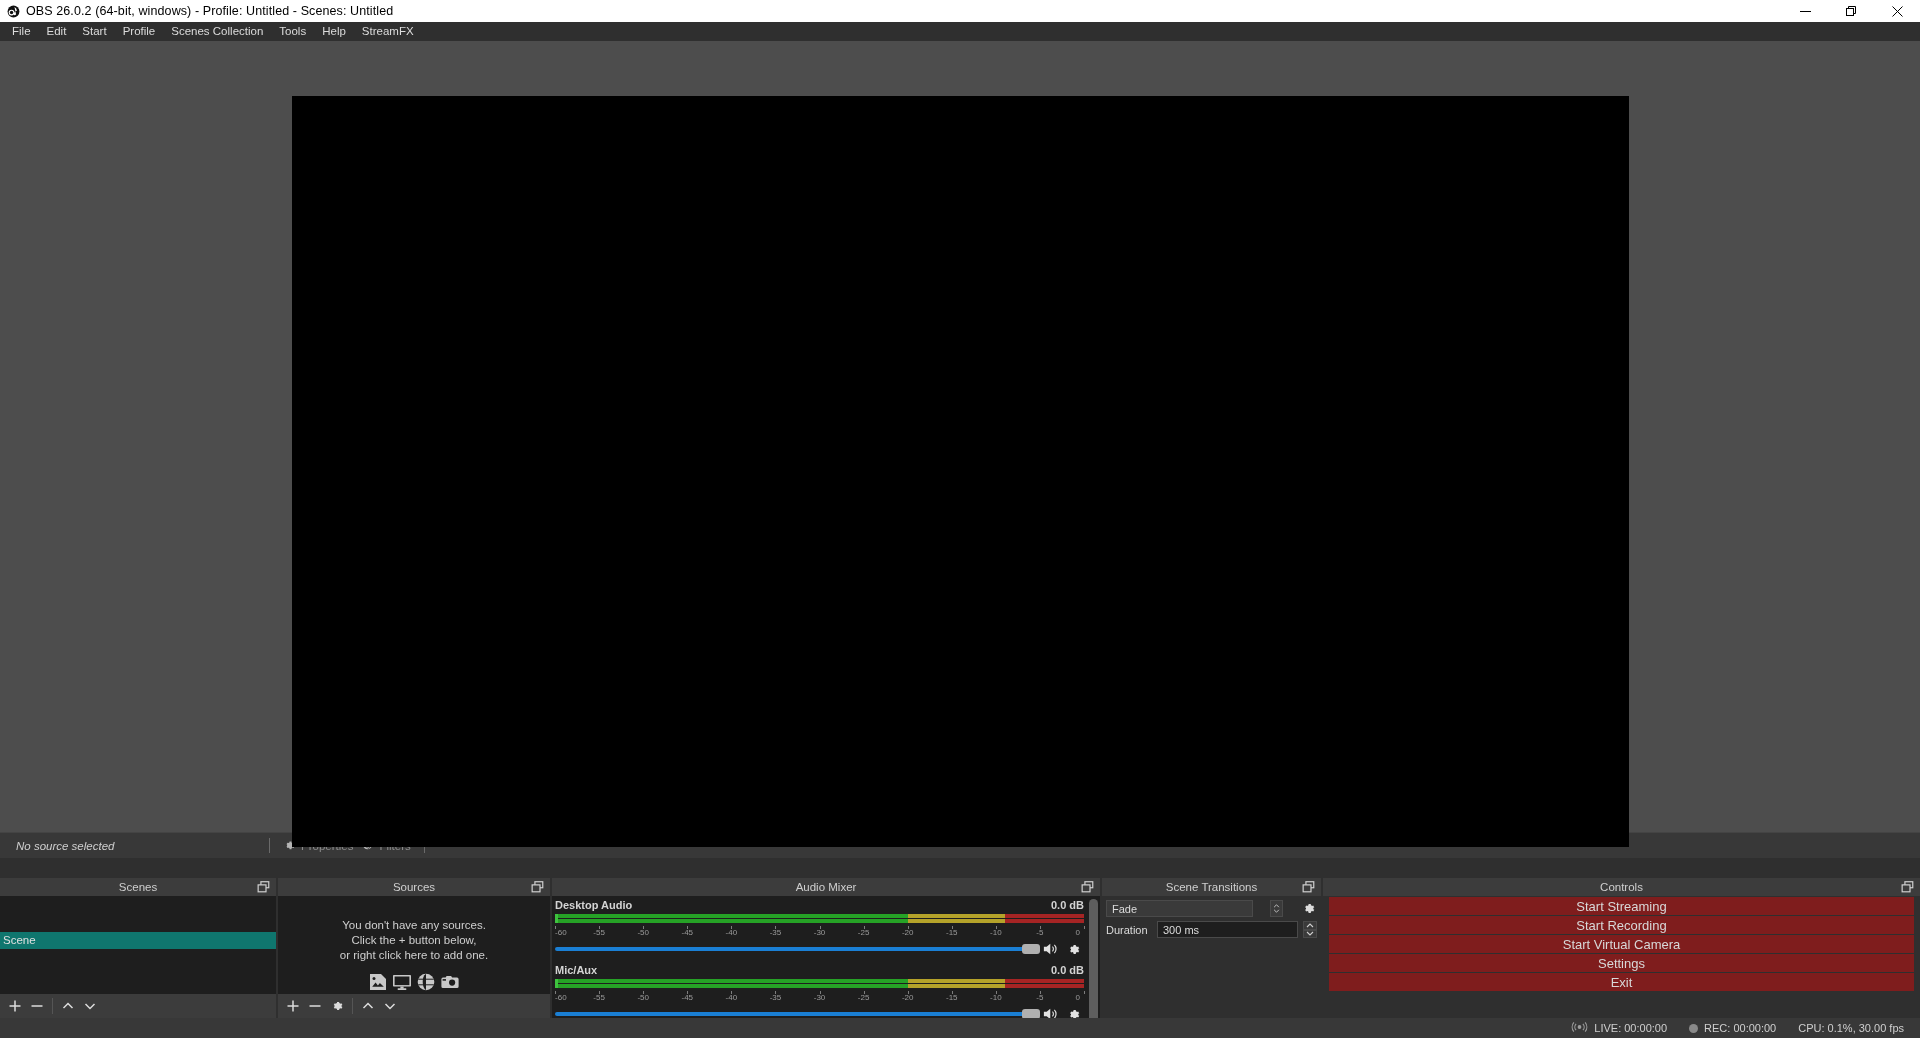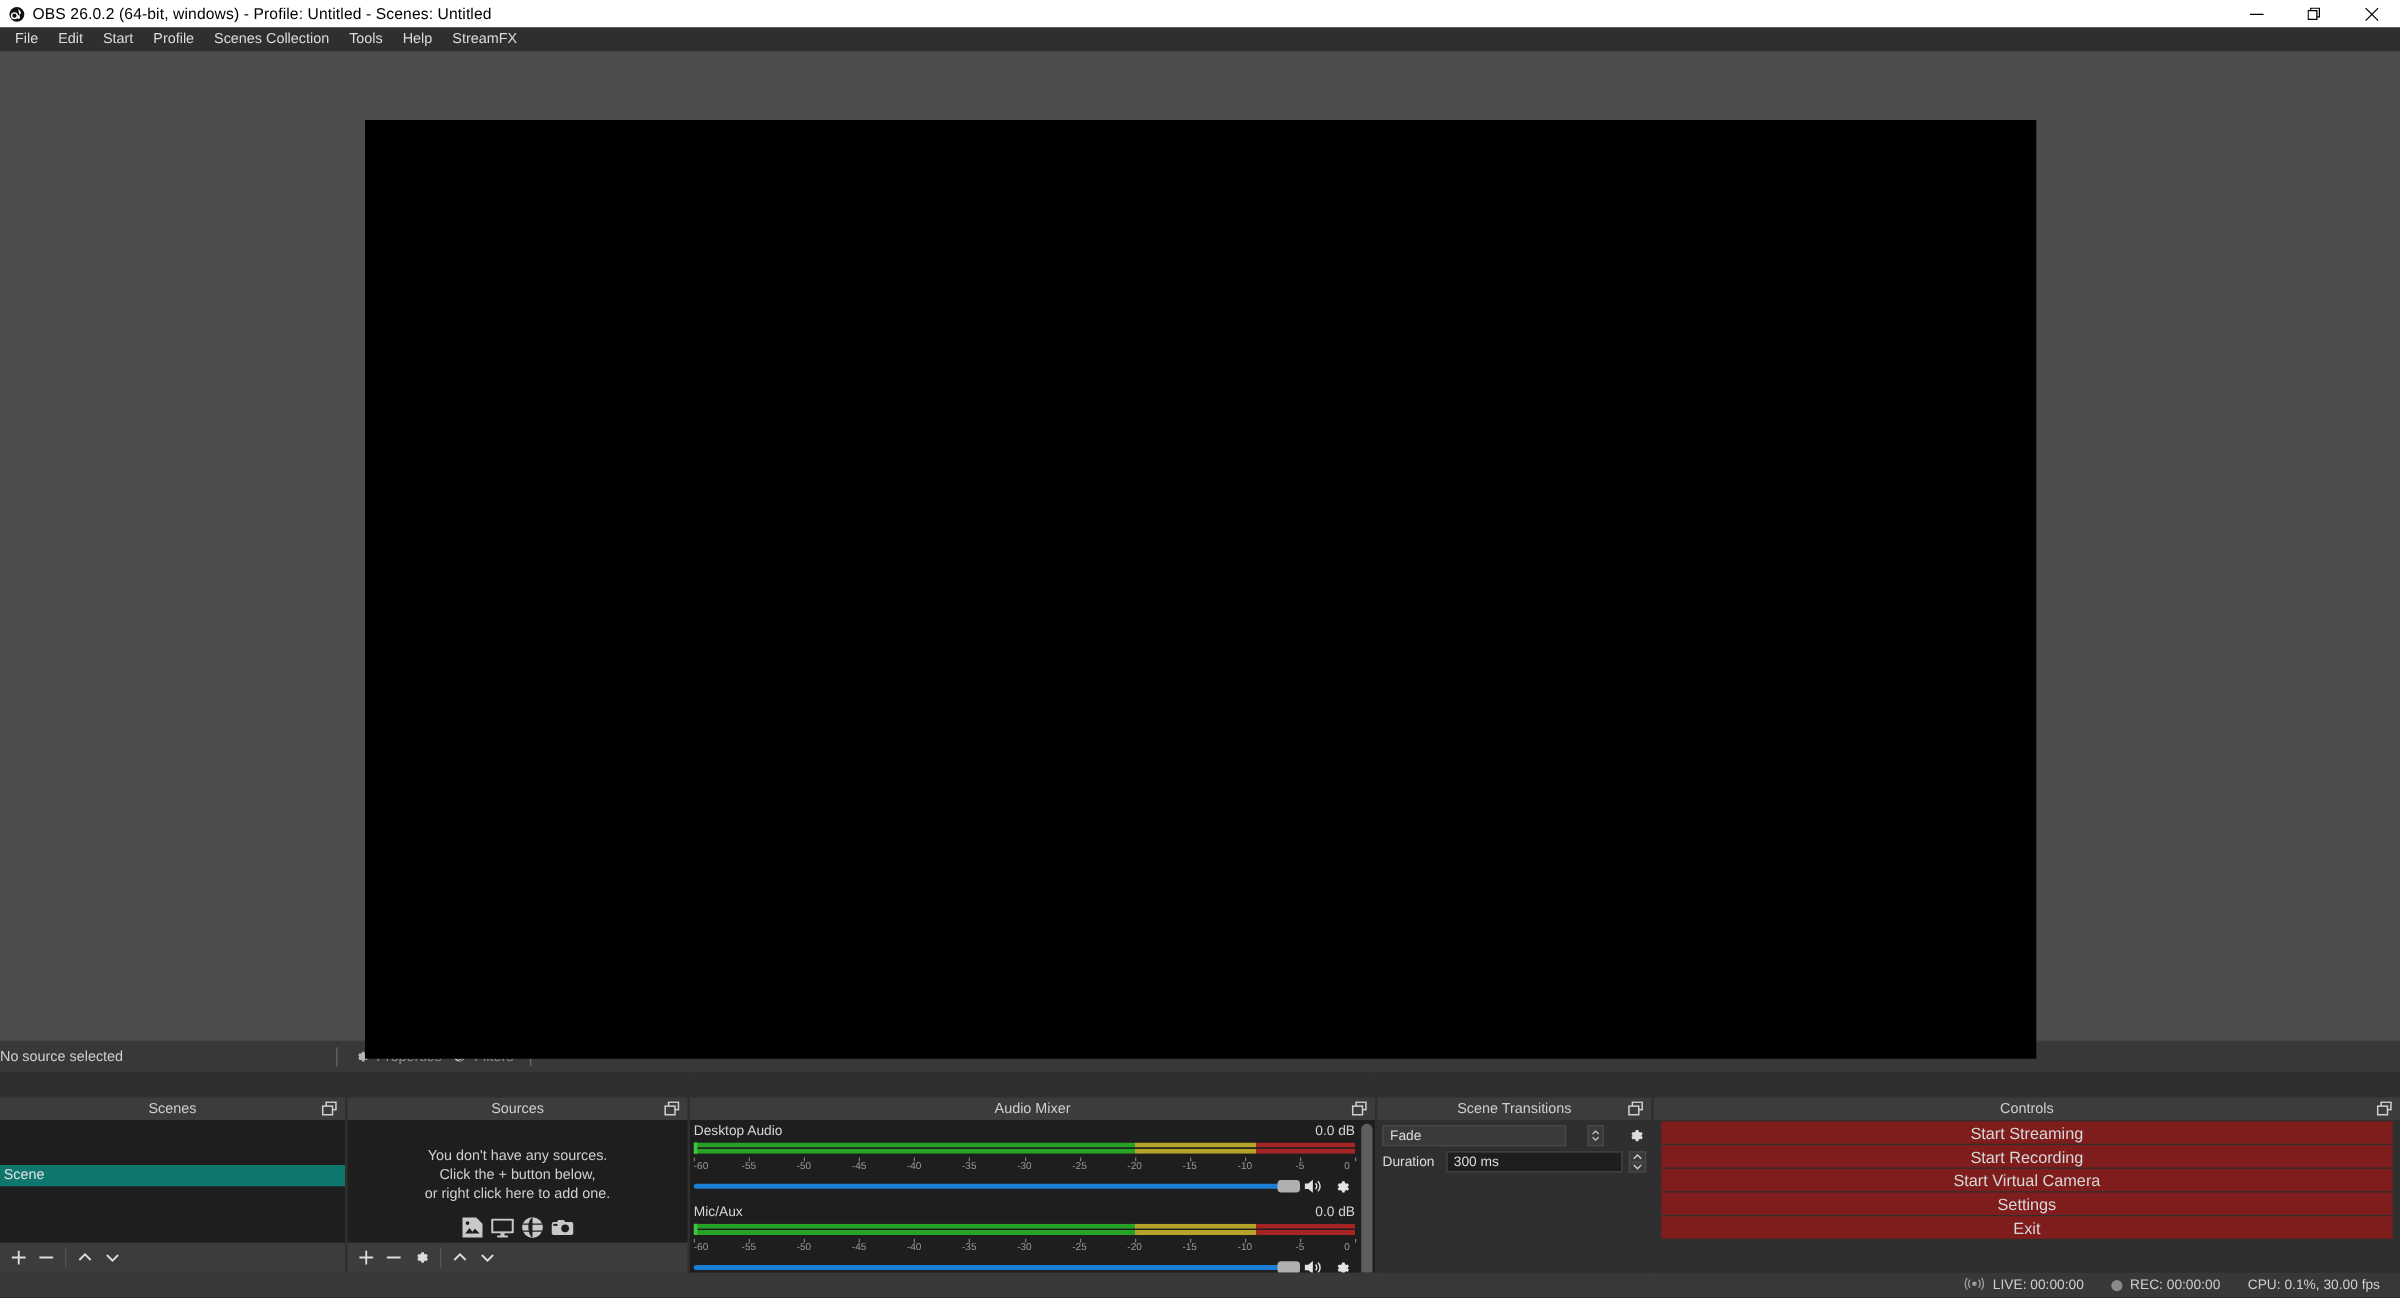--- a/index.html
+++ b/index.html
@@ -42,21 +42,21 @@
     min-height:0;
   }
   .preview-canvas { position:absolute; left:292px; top:55px; width:1337px; height:751px; background:#000; }
 
   
   .source-toolbar {
     flex:0 0 26px; height:26px; background:#383838;
     display:flex; align-items:center; font-size:11.5px; color:#cfcfcf;
     border-top:1px solid #444;
   }
-  .no-source { padding-left:0; width:260px; color:#cfcfcf; }
+  .no-source { padding-left:16px; width:260px; color:#cfcfcf;font-style:italic; }
   .vsep { width:1px; height:15px; background:#6a6a6a; margin:0 9px; }
   .tb-action { display:flex; align-items:center; gap:5px; color:#8d8d8d; padding:0 4px; }
   .tb-action svg { display:block; }
 
   
   .dock-row {
     flex:0 0 160px; height:160px; display:flex; background:#2f2f2f;
     gap:2px; padding:0;
   }
   .dock { display:flex; flex-direction:column; background:#2f2f2f; min-width:0; }
@@ -97,21 +97,21 @@
 
   
   .mixer-dock { flex:0 0 548px; width:548px; }
   .mixer-body { background:#1e1e1e; padding:0; position:relative; overflow:hidden; }
   .mix-scroll {
     position:absolute; right:2px; top:3px; width:9px; height:128px;
     background:#2a2a2a; border-radius:5px;
   }
   .mix-scroll i { position:absolute; left:0; top:0; width:9px; height:124px; background:#5e5e5e; border-radius:5px; display:block; }
   .ch { padding:3px 16px 2px 3px; }
-  .ch-head { display:flex; justify-content:space-between; font-size:11px; color:#d4d4d4; height:13px; }
+  .ch-head { display:flex; justify-content:space-between; font-size:11px; color:#d4d4d4; height:13px;font-weight:bold; }
   .meter { margin-top:2px; position:relative; height:11px; }
   .meter-bar { position:absolute; left:0; width:100%; height:4px; display:flex; overflow:hidden; }
   .meter-bar.b1 { top:0; }
   .meter-bar.b2 { top:5px; }
   .mb-green { background:#26a226; }
   .mb-yellow { background:#b5a32a; }
   .mb-red { background:#a62424; }
   .meter-lead { position:absolute; left:0; top:0; width:3px; height:9px; background:#3fc23f; z-index:2; }
   .ticks { position:relative; height:12px; margin-top:1px; }
   .tick { position:absolute; top:0; width:1px; height:3px; background:#7d7d7d; }

